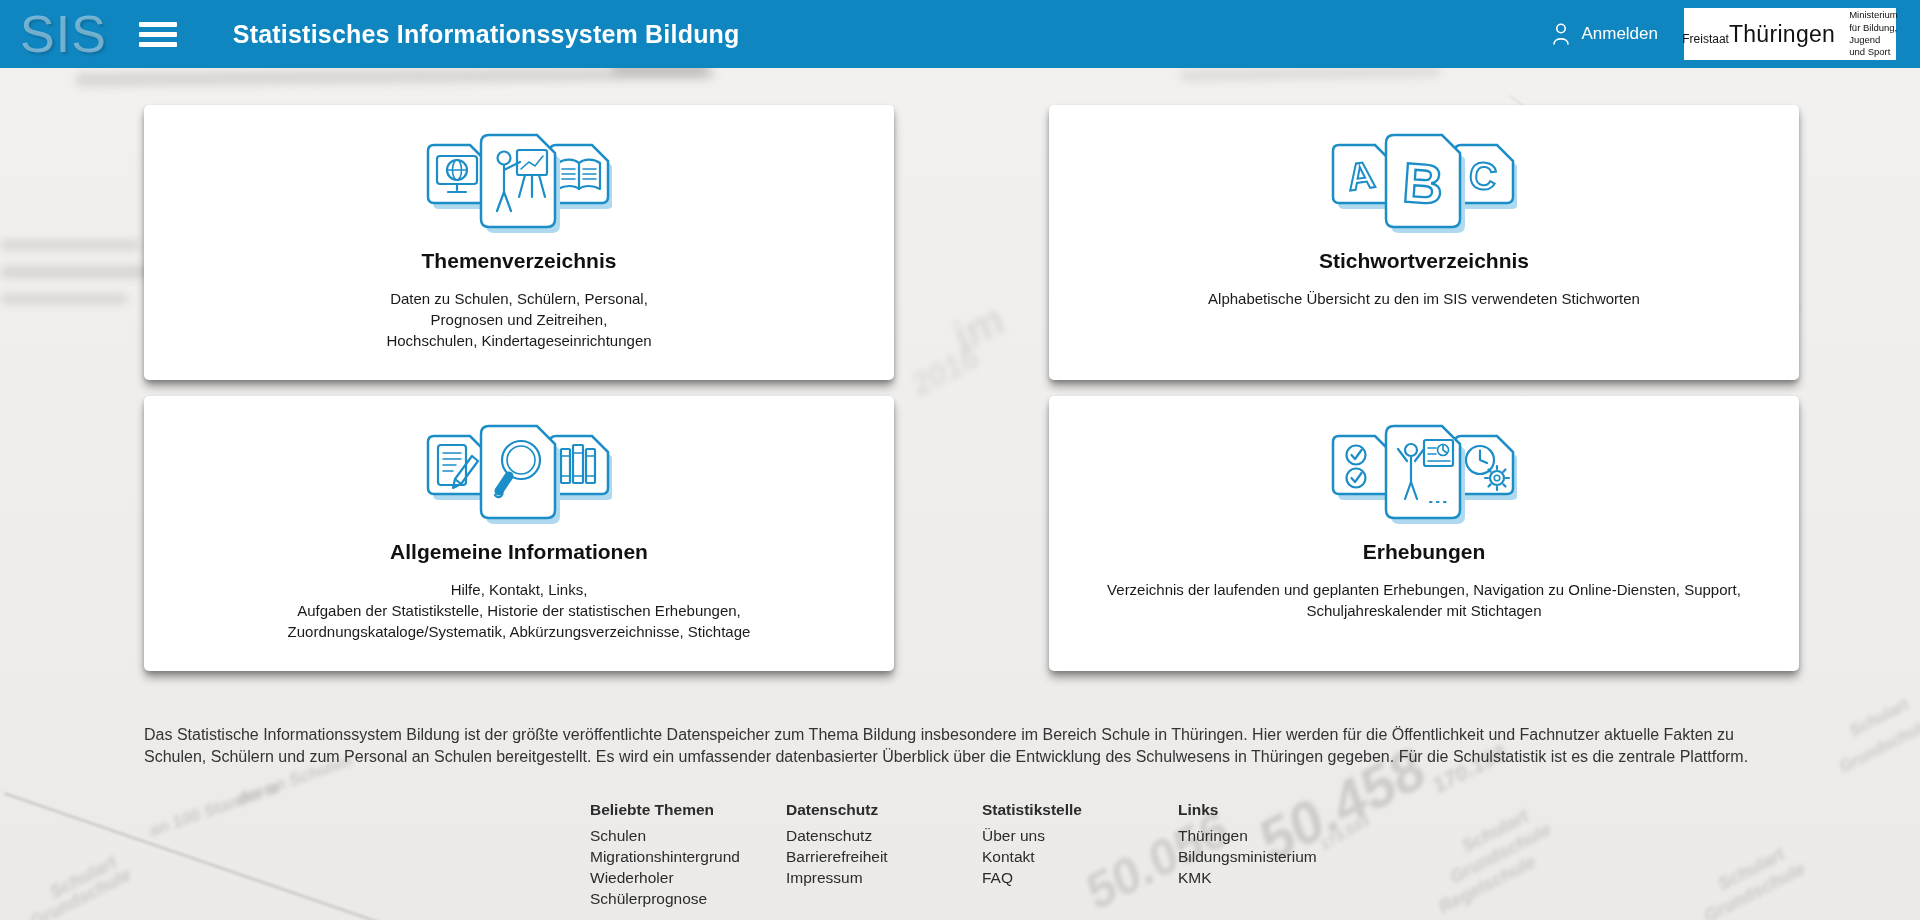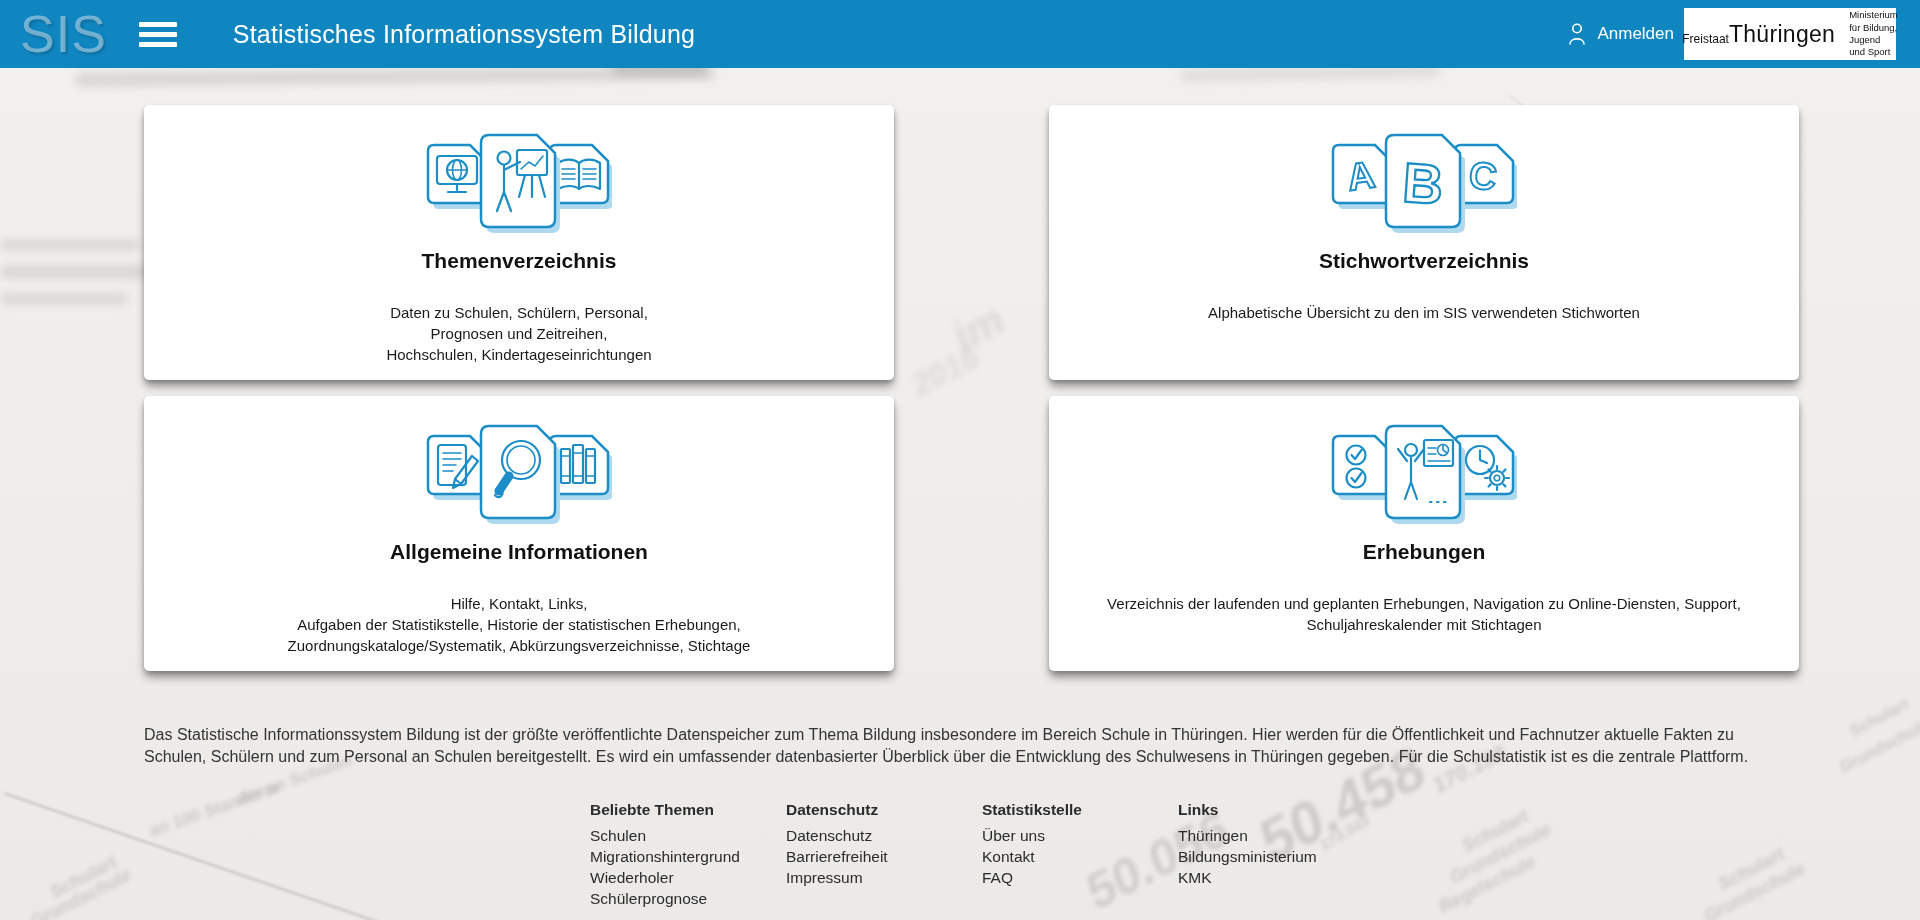--- a/index.html
+++ b/index.html
@@ -39,40 +39,40 @@
   .wm-bar5 { left:0; top:294px; width:128px; height:10px; }
   .wm-bar6 { left:1180px; top:68px; width:260px; height:11px; transform:rotate(-1deg); opacity:.5; }
 
   
   .header { position:absolute; left:0; top:0; width:1920px; height:68px; background:#1086c1;
             display:flex; align-items:center; z-index:5; }
   .sis { margin-left:20px; font-size:52px; letter-spacing:1px; color:rgba(255,255,255,.42);
          text-shadow:2px 2px 3px rgba(0,0,0,.18); cursor:pointer; }
   .burger { margin-left:32px; width:38px; display:flex; flex-direction:column; gap:5px; cursor:pointer; }
   .burger span { display:block; height:5px; background:#fff; border-radius:1px; }
-  .app-title { margin-left:56px; color:#fff; font-size:25px; font-weight:400; letter-spacing:.2px; }
+  .app-title { margin-left:56px; color:#fff; font-size:25px; font-weight:700; letter-spacing:.2px; }
   .header-spacer { flex:1; }
   .login { display:flex; align-items:center; gap:10px; color:#fff; font-size:17px;
-           margin-right:10px; cursor:pointer; }
+           margin-right:26px; cursor:pointer; }
   .brand { width:212px; height:52px; background:#fff; margin-right:24px; display:flex;
            align-items:center; justify-content:center; gap:7px; padding:0 6px; cursor:pointer; }
   .brand-name { display:flex; align-items:flex-end; line-height:1; }
   .freistaat { font-size:12px; color:#111; margin-bottom:1px; }
   .thueringen { font-size:23px; color:#111; letter-spacing:.3px; }
   .ministry { font-size:9.5px; color:#111; line-height:1.3; white-space:pre-line; width:80px; }
 
   
   .cards { position:absolute; left:144px; top:105px; z-index:2;
            display:grid; grid-template-columns:750px 750px; column-gap:155px; row-gap:16px; }
   .card { width:750px; height:275px; background:#fff; border-radius:5px; cursor:pointer;
           box-shadow:0 7px 10px -1px rgba(0,0,0,.4), 0 2px 4px rgba(0,0,0,.18);
           display:flex; flex-direction:column; align-items:center; }
   .icon-wrap { margin-top:28px; height:104px; }
   .card-title { margin-top:12px; font-size:21px; font-weight:700; color:#111; }
-  .card-lines { margin-top:29px; }
+  .card-lines { margin-top:15px; }
   .card-line { font-size:15px; color:#1a1a1a; line-height:1.4; text-align:center; }
   .card-line:empty { display:none; }
   .tile-stroke { fill:#fff; stroke:#1b8dc7; stroke-width:2.5; }
   .tile-shadow { fill:#aed9ef; }
   .glyph { fill:none; stroke:#1b8dc7; stroke-width:2.2; stroke-linecap:round; stroke-linejoin:round; }
   .glyph-thin { fill:none; stroke:#1b8dc7; stroke-width:1.6; stroke-linecap:round; }
 
   
   .intro { position:absolute; left:144px; top:724px; width:1618px; z-index:2;
            font-size:16px; font-weight:400; color:#333; line-height:1.38; }

